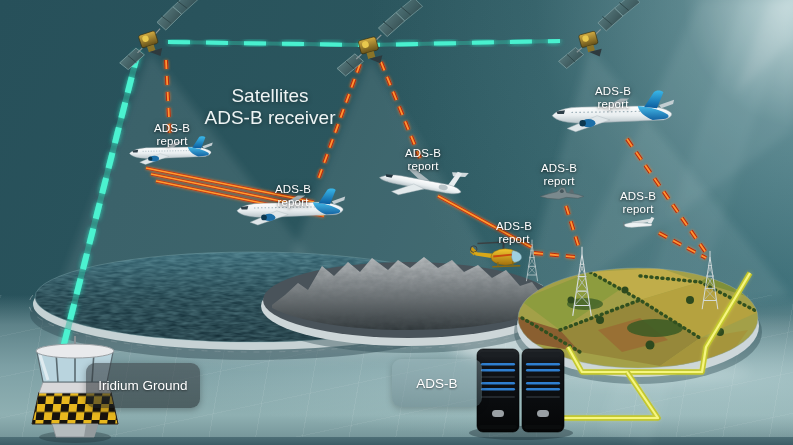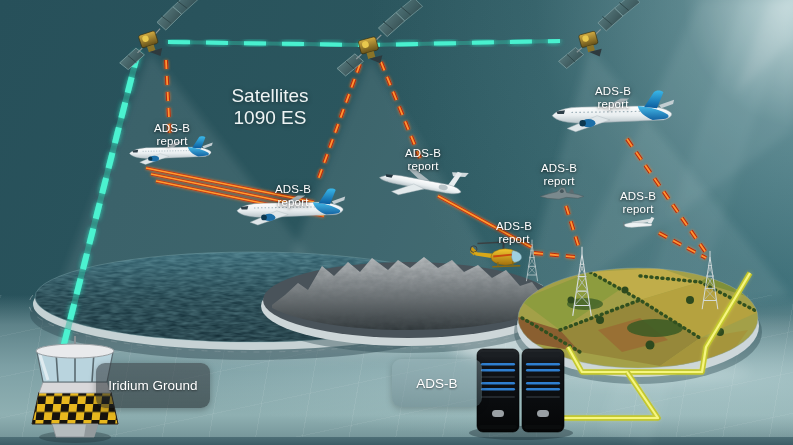--- a/index.html
+++ b/index.html
@@ -352,21 +352,21 @@
         <rect x="4" y="39" width="34" height="2.6" rx="1.3" fill="#2f7fd0"></rect>
         <rect x="4" y="47" width="34" height="2" rx="1" fill="#23282d"></rect>
         <rect x="15" y="61" width="12" height="7" rx="3.5" fill="#9aa0a4"></rect>
         <rect x="2" y="76" width="38" height="4" rx="2" fill="#0a0c0d"></rect>
       </g>
     </g>
   </svg>
 
   <div class="title">
     <span>Satellites</span>
-    <span>1090 ES</span>
+    <span>ADS-B receiver</span>
   </div>
 
   <div class="lbl" style="left:172px;top:122px">
     <span>ADS-B</span>
     <span>report</span>
   </div>
   <div class="lbl" style="left:293px;top:183px">
     <span>ADS-B</span>
     <span>report</span>
   </div>
@@ -384,19 +384,19 @@
   </div>
   <div class="lbl" style="left:613px;top:85px">
     <span>ADS-B</span>
     <span>report</span>
   </div>
   <div class="lbl" style="left:638px;top:190px">
     <span>ADS-B</span>
     <span>report</span>
   </div>
 
-  <div class="panel panel-dark" style="left:96px;top:363px;width:114px;height:45px">
+  <div class="panel panel-dark" style="left:86px;top:363px;width:114px;height:45px">
     <span>Iridium Ground</span>
   </div>
   <div class="panel panel-lite" style="left:392px;top:359px;width:90px;height:48px">
     <span>ADS-B</span>
   </div>
 </div>
 
 </body></html>

